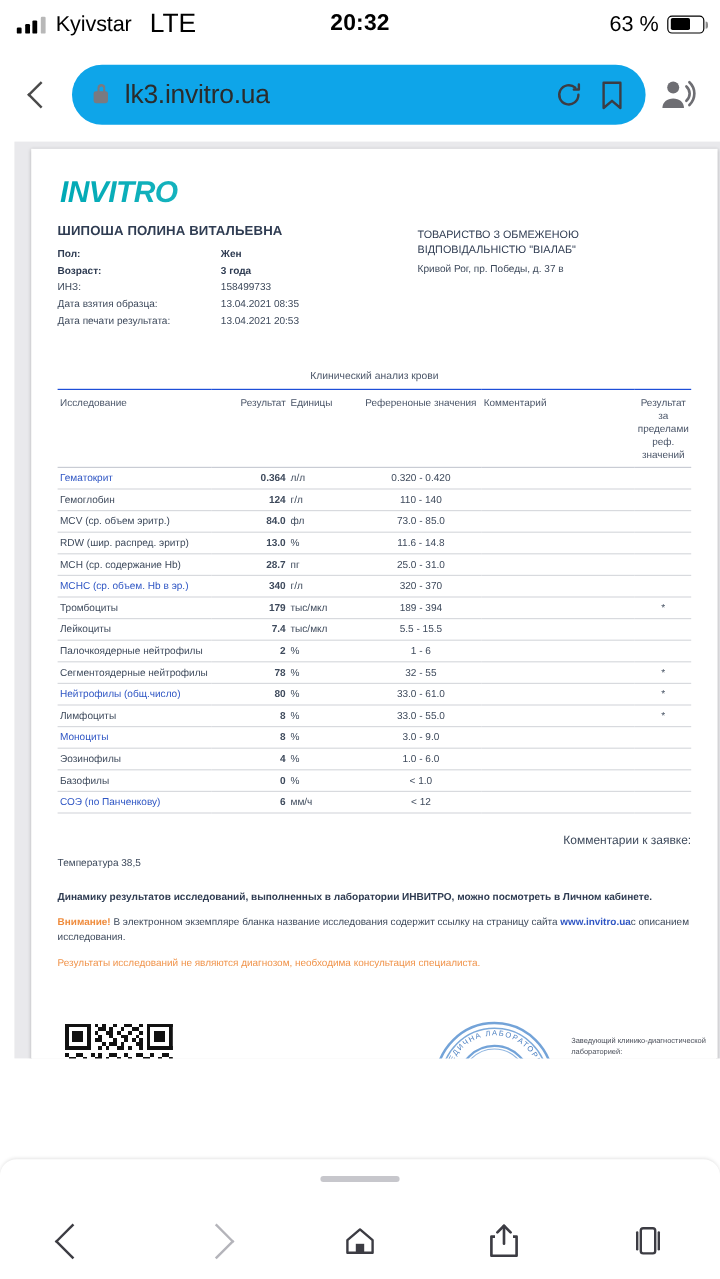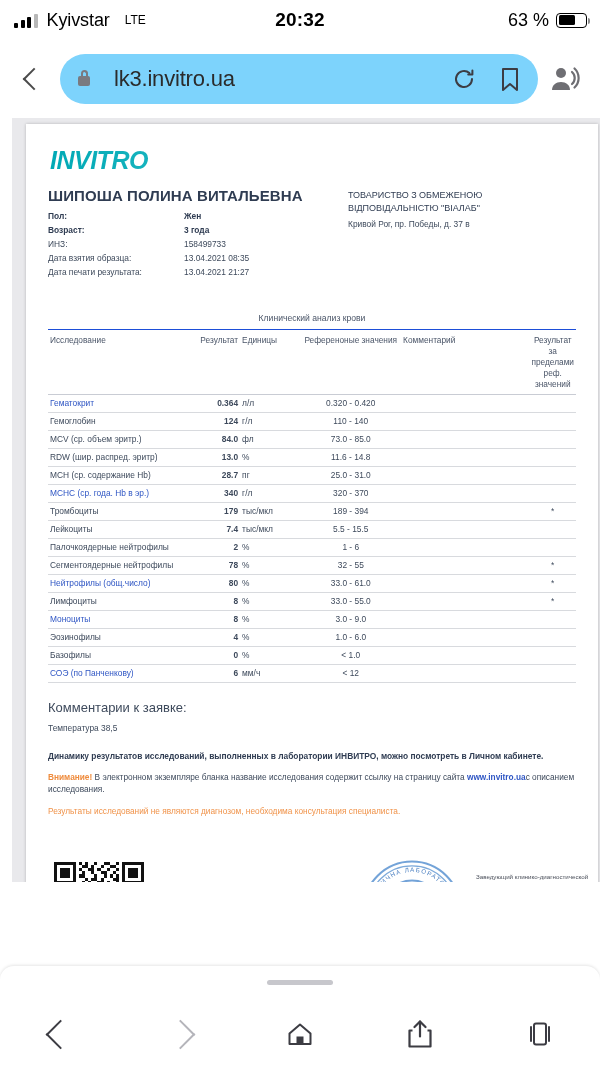--- a/index.html
+++ b/index.html
@@ -21,21 +21,21 @@
     gap:32px;
   }
   .sb-left{display:flex;align-items:center;gap:9px;padding-left:14px;}
   .signal{display:flex;align-items:flex-end;gap:2.5px;height:15px;}
   .signal i{display:block;width:4px;background:#000;border-radius:1px;}
   .signal i:nth-child(1){height:5px;}
   .signal i:nth-child(2){height:8px;}
   .signal i:nth-child(3){height:11px;}
   .signal i:nth-child(4){height:14px;background:#b8b8b8;}
   .carrier{font-size:18px;color:#000;letter-spacing:-0.1px;}
-  .lte{font-size:12px;color:#000;margin-left:6px;}
+  .lte{font-size:22px;color:#000;margin-left:6px;}
   .sb-time{
     position:absolute;left:0;right:0;text-align:center;
     font-size:19px;font-weight:bold;color:#000;letter-spacing:0.2px;
   }
   .sb-right{margin-left:auto;display:flex;align-items:center;gap:7px;padding-right:13px;}
   .batt-pct{font-size:18px;color:#000;}
   .batt{
     width:31px;height:15px;border:1.6px solid #000;border-radius:4px;
     position:relative;box-sizing:border-box;padding:1.6px;
   }
@@ -50,22 +50,22 @@
     height:78px;width:600px;display:flex;align-items:center;
     background:#fff;box-sizing:border-box;padding:0 12px;
   }
   .nav-back{
     width:44px;height:44px;display:flex;align-items:center;justify-content:center;
     flex:0 0 auto;
   }
   .chev{width:14px;height:14px;border-left:2.6px solid #4a4a4a;border-bottom:2.6px solid #4a4a4a;
         transform:rotate(45deg);}
   .omnibox{
-    flex:1 1 auto;height:50px;background:#7dd3fc;border-radius:25px;
-    display:flex;align-items:center;padding:0 18px;box-sizing:border-box;gap:24px;
+    flex:1 1 auto;height:50px;background:#0ea5e9;border-radius:25px;
+    display:flex;align-items:center;padding:0 18px;box-sizing:border-box;gap:14px;
     margin:0 4px;
   }
   .lock{
     width:12px;height:10px;background:#7a7a80;border-radius:2px;position:relative;flex:0 0 auto;
     margin-top:3px;
   }
   .lock::before{
     content:"";position:absolute;left:2.5px;top:-6px;width:7px;height:8px;
     border:2px solid #7a7a80;border-bottom:none;border-radius:4px 4px 0 0;box-sizing:border-box;
   }
@@ -88,21 +88,21 @@
   .logo{
     font-size:25px;font-weight:bold;font-style:italic;letter-spacing:-0.5px;
     background:linear-gradient(90deg,#00a9b5 0%,#33c0c9 45%,#4fc9c1 100%);
     -webkit-background-clip:text;background-clip:text;color:transparent;
     margin:4px 0 12px 2px;
   }
 
   .head-row{display:flex;}
   .head-left{width:300px;}
   .head-right{flex:1;padding-top:2px;}
-  .pat-name{font-weight:bold;font-size:15px;color:#2f3c52;margin-bottom:5px;letter-spacing:.1px;}
+  .pat-name{font-weight:bold;font-size:11px;color:#2f3c52;margin-bottom:5px;letter-spacing:.1px;}
   .kv{display:flex;font-size:8.4px;line-height:14px;color:#3e4a5c;gap:28px;}
   .kv .k{width:108px;flex:0 0 108px;}
   .kv.b .k,.kv.b .v{font-weight:bold;color:#2f3c52;}
   .org-name{font-weight:normal;font-size:9px;color:#2f3c52;line-height:13px;}
   .org-addr{font-size:8.4px;color:#3e4a5c;margin-top:4px;}
 
   .rep-title{
     text-align:center;font-size:8.6px;color:#4a5568;margin:34px 0 6px 0;
   }
 
@@ -124,21 +124,21 @@
     border-bottom:1px solid #d8dade;color:#3e4a5c;
   }
   td.name{color:#3e4a5c;}
   td.name.link{color:#2f56c4;}
   td.val{text-align:right;font-weight:bold;color:#1f2d3d;padding-right:4px;}
   td.unit{color:#3e4a5c;}
   td.ref{text-align:center;color:#3e4a5c;}
   td.flag{text-align:center;color:#4a7a6a;font-size:9px;}
   tr.first td{border-top:1px solid #b6bac4;}
 
-  .comments-lbl{margin-top:17px;font-size:13px;color:#3e4a5c;}
+  .comments-lbl{margin-top:17px;font-size:10px;color:#3e4a5c;text-align:right;}
   .comments-val{margin-top:8px;font-size:8.4px;color:#3e4a5c;}
 
   .note-bold{margin-top:17px;font-size:8.4px;font-weight:bold;color:#2f3c52;line-height:12px;}
   .note-warn{margin-top:9px;font-size:8.3px;color:#3e4a5c;line-height:12px;}
   .note-warn .w{color:#ef8b3c;font-weight:bold;}
   .note-warn .lnk{color:#2f56c4;font-weight:bold;}
   .note-orange{margin-top:10px;font-size:8.3px;color:#f0934a;line-height:12px;}
 
   
   .signarea{position:relative;height:140px;margin-top:45px;}
@@ -242,21 +242,21 @@
         <div class="kv">
           <span class="k">ИНЗ:</span>
           <span class="v">158499733</span>
         </div>
         <div class="kv">
           <span class="k">Дата взятия образца:</span>
           <span class="v">13.04.2021 08:35</span>
         </div>
         <div class="kv">
           <span class="k">Дата печати результата:</span>
-          <span class="v">13.04.2021 21:27</span>
+          <span class="v">13.04.2021 20:53</span>
         </div>
       </div>
 
       <div class="head-right">
         <div class="org-name">ТОВАРИСТВО З ОБМЕЖЕНОЮ</div>
         <div class="org-name">ВІДПОВІДАЛЬНІСТЮ "ВІАЛАБ"</div>
         <div class="org-addr">Кривой Рог, пр. Победы, д. 37 в</div>
       </div>
     </div>
 
@@ -308,21 +308,21 @@
           </tr>
           <tr>
             <td class="name">MCH (ср. содержание Hb)</td>
             <td class="val">28.7</td>
             <td class="unit">пг</td>
             <td class="ref">25.0 - 31.0</td>
             <td class="com"></td>
             <td class="flag"></td>
           </tr>
           <tr>
-            <td class="name link">MCHC (ср. года. Hb в эр.)</td>
+            <td class="name link">MCHC (ср. объем. Hb в эр.)</td>
             <td class="val">340</td>
             <td class="unit">г/л</td>
             <td class="ref">320 - 370</td>
             <td class="com"></td>
             <td class="flag"></td>
           </tr>
           <tr>
             <td class="name">Тромбоциты</td>
             <td class="val">179</td>
             <td class="unit">тыс/мкл</td>

